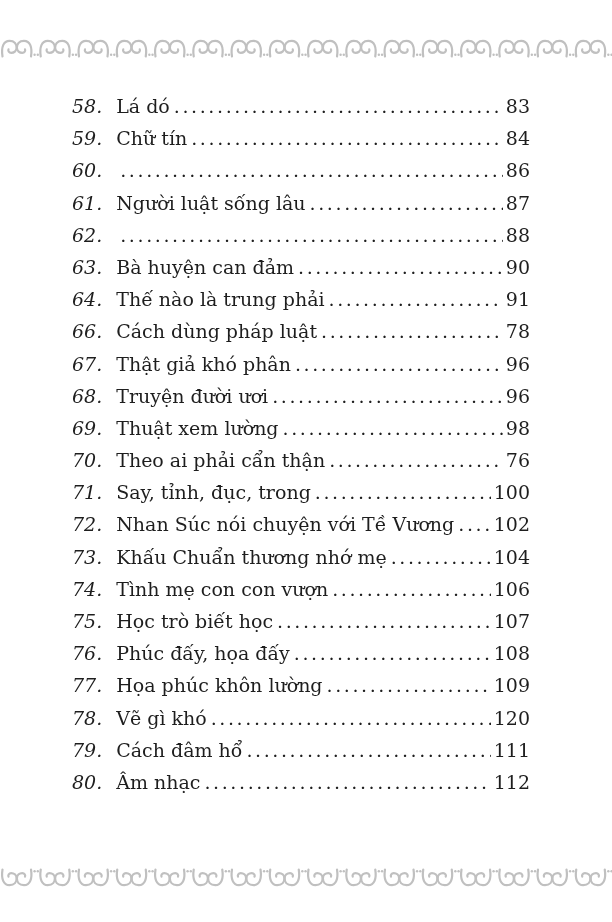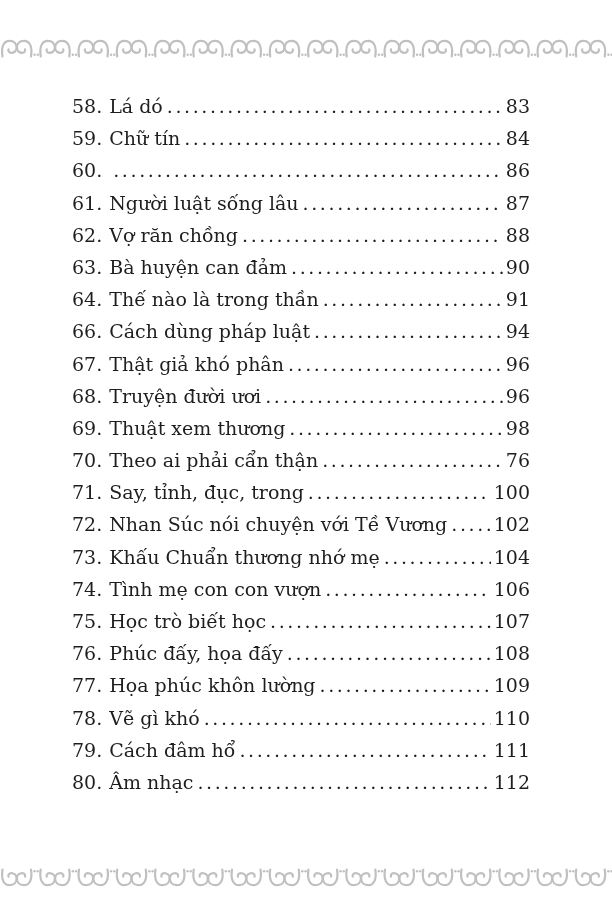--- a/index.html
+++ b/index.html
@@ -28,21 +28,21 @@
   }
   .toc-row {
     display: flex;
     align-items: baseline;
     height: 32.19px;
     line-height: 32.19px;
     font-size: 19px;
     color: #1e1e1e;
     white-space: nowrap;
   }
-  .toc-num { margin-right: 7px; }
+  .toc-num { margin-right: 14px; font-style: italic; }
   .toc-title { }
   .leader {
     flex: 1 1 auto;
     overflow: hidden;
     white-space: nowrap;
     margin: 0 3px 0 4px;
     min-width: 10px;
     color: #1e1e1e;
   }
   .leader::after {
@@ -108,64 +108,63 @@
 
   <div class="toc-row">
     <span class="toc-num">61.</span>
     <span class="toc-title">Người luật sống lâu</span>
     <span class="leader"></span>
     <span class="toc-page">87</span>
   </div>
 
   <div class="toc-row">
     <span class="toc-num">62.</span>
-    <span class="toc-title">Vợ răn chồng</span>
     <span class="leader"></span>
     <span class="toc-page">88</span>
   </div>
 
   <div class="toc-row">
     <span class="toc-num">63.</span>
     <span class="toc-title">Bà huyện can đảm</span>
     <span class="leader"></span>
     <span class="toc-page">90</span>
   </div>
 
   <div class="toc-row">
     <span class="toc-num">64.</span>
-    <span class="toc-title">Thế nào là trong thần</span>
+    <span class="toc-title">Thế nào là trung phải</span>
     <span class="leader"></span>
     <span class="toc-page">91</span>
   </div>
 
 
   <div class="toc-row">
     <span class="toc-num">66.</span>
     <span class="toc-title">Cách dùng pháp luật</span>
     <span class="leader"></span>
-    <span class="toc-page">94</span>
+    <span class="toc-page">78</span>
   </div>
 
   <div class="toc-row">
     <span class="toc-num">67.</span>
     <span class="toc-title">Thật giả khó phân</span>
     <span class="leader"></span>
     <span class="toc-page">96</span>
   </div>
 
   <div class="toc-row">
     <span class="toc-num">68.</span>
     <span class="toc-title">Truyện đười ươi</span>
     <span class="leader"></span>
     <span class="toc-page">96</span>
   </div>
 
   <div class="toc-row">
     <span class="toc-num">69.</span>
-    <span class="toc-title">Thuật xem thương</span>
+    <span class="toc-title">Thuật xem lường</span>
     <span class="leader"></span>
     <span class="toc-page">98</span>
   </div>
 
   <div class="toc-row">
     <span class="toc-num">70.</span>
     <span class="toc-title">Theo ai phải cẩn thận</span>
     <span class="leader"></span>
     <span class="toc-page">76</span>
   </div>
@@ -216,21 +215,21 @@
     <span class="toc-num">77.</span>
     <span class="toc-title">Họa phúc khôn lường</span>
     <span class="leader"></span>
     <span class="toc-page">109</span>
   </div>
 
   <div class="toc-row">
     <span class="toc-num">78.</span>
     <span class="toc-title">Vẽ gì khó</span>
     <span class="leader"></span>
-    <span class="toc-page">110</span>
+    <span class="toc-page">120</span>
   </div>
 
   <div class="toc-row">
     <span class="toc-num">79.</span>
     <span class="toc-title">Cách đâm hổ</span>
     <span class="leader"></span>
     <span class="toc-page">111</span>
   </div>
 
   <div class="toc-row">

